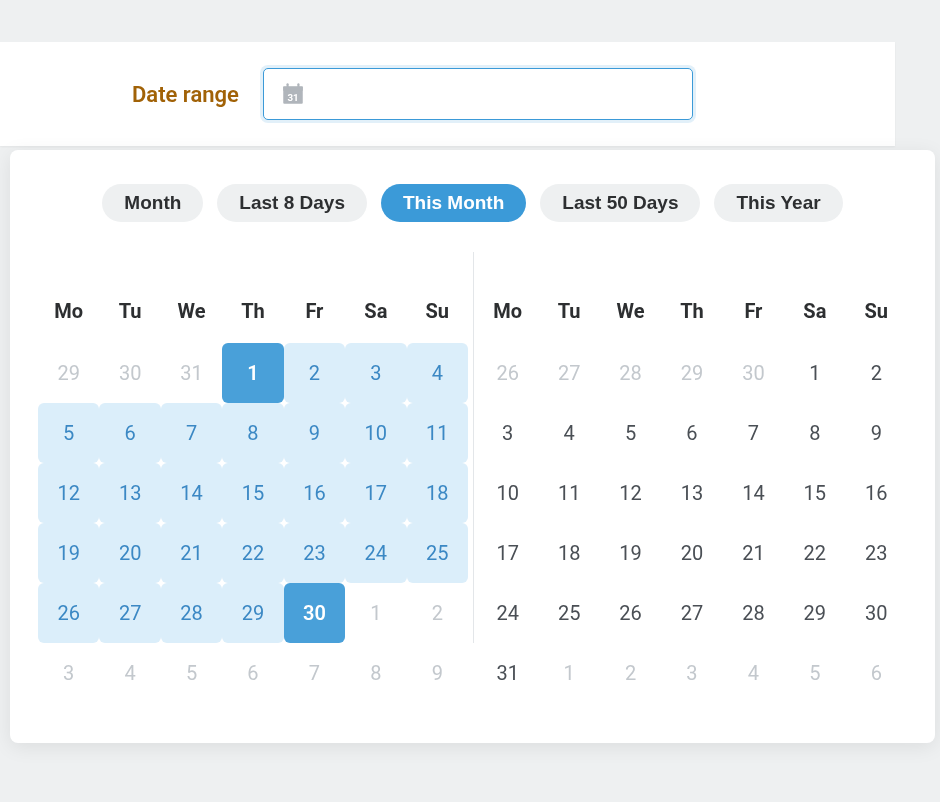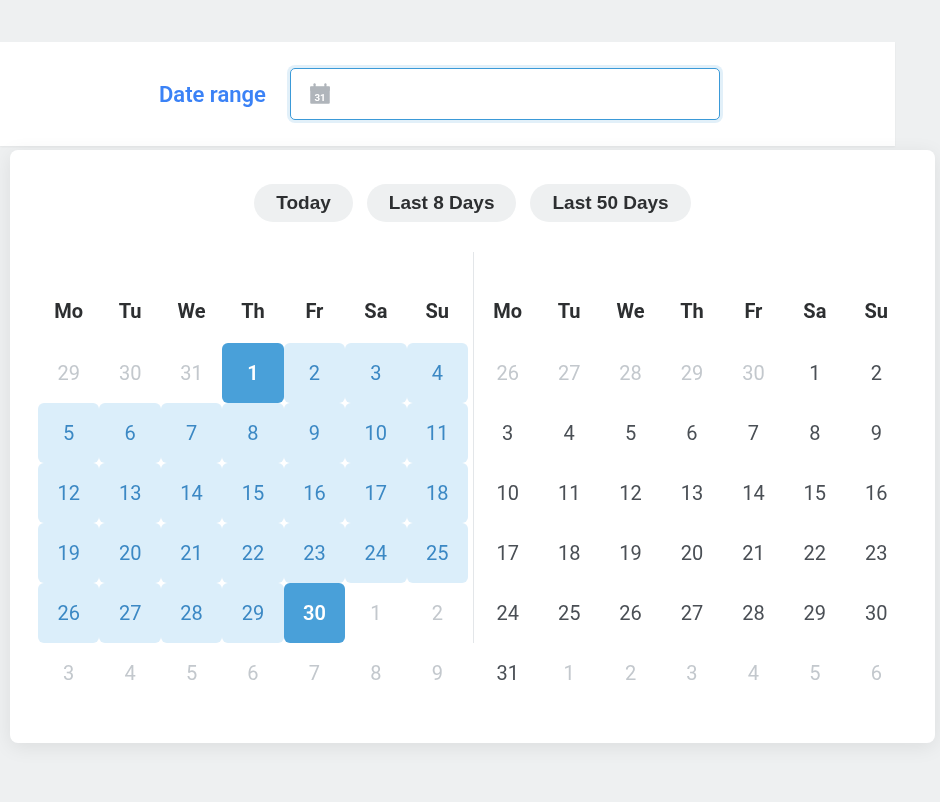--- a/index.html
+++ b/index.html
@@ -14,24 +14,24 @@
     background: #fff;
     padding: 26px 40px 26px 40px;
     margin-top: 42px;
     display: flex;
     align-items: center;
     gap: 24px;
     box-shadow: 0 1px 2px rgba(0,0,0,0.05);
     width: 895px;
   }
   .top-bar-label {
-    color: #3b82f6;
+    color: #a16207;
     font-size: 22px;
     font-weight: 600;
-    margin-left: 119px;
+    margin-left: 92px;
   }
   .date-input {
     display: flex;
     align-items: center;
     gap: 12px;
     border: 1px solid #3b9ad8;
     border-radius: 5px;
     padding: 12px 16px;
     width: 430px;
     box-shadow: 0 0 0 3px rgba(59,154,216,0.15);
@@ -191,23 +191,25 @@
         <rect x="16" y="2" width="2" height="5" rx="1" fill="#b0b5bb"></rect>
         <text x="12" y="18" font-size="9" font-weight="700" fill="#fff" text-anchor="middle">31</text>
       </svg>
     </span>
   </div>
 </div>
 
 <div class="popup">
 
   <div class="presets" id="presets">
-      <button class="preset-btn">Today</button>
+      <button class="preset-btn">Month</button>
       <button class="preset-btn">Last 8 Days</button>
+      <button class="preset-btn active">This Month</button>
       <button class="preset-btn">Last 50 Days</button>
+      <button class="preset-btn">This Year</button>
     </div>
 
   <div class="calendars" id="calendars">
       <div class="calendar">
         <div class="grid">
           <div class="dow">Mo</div>
           <div class="dow">Tu</div>
           <div class="dow">We</div>
           <div class="dow">Th</div>
           <div class="dow">Fr</div>

